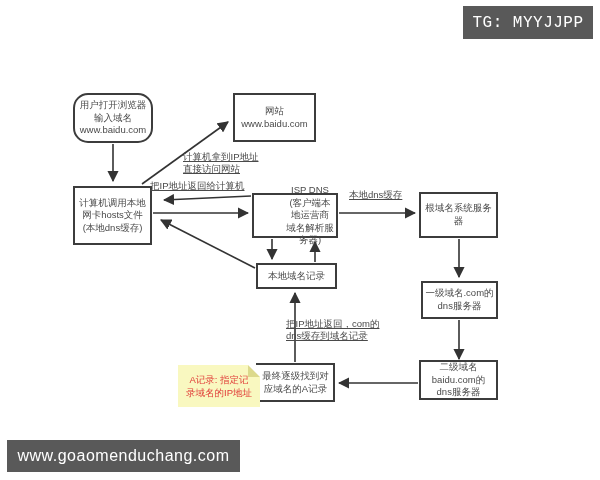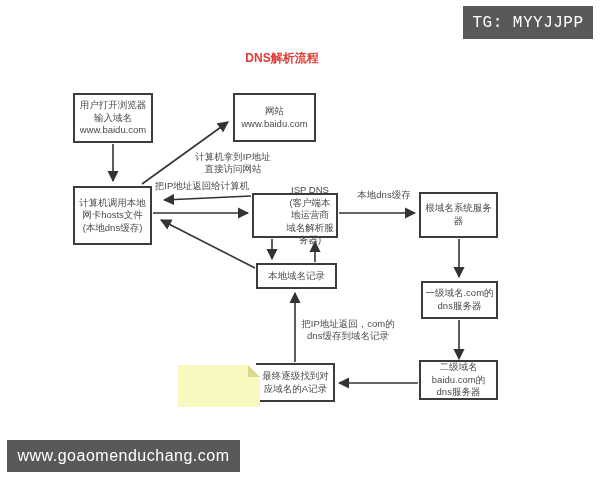--- a/index.html
+++ b/index.html
@@ -5,35 +5,35 @@
   html,body{margin:0;padding:0;background:#ffffff;}
   body{width:600px;height:480px;position:relative;overflow:hidden;
        font-family:"Liberation Sans","DejaVu Sans",sans-serif;}
   .stage{position:absolute;left:0;top:0;width:600px;height:480px;background:#fff;}
   svg.wires{position:absolute;left:0;top:0;width:600px;height:480px;z-index:1;}
   .box{position:absolute;z-index:2;border:2px solid #3c3c3c;background:#fff;
        display:flex;align-items:center;justify-content:center;text-align:center;
        font-size:9.5px;line-height:1.32;color:#4a4a4a;white-space:pre-line;
        box-sizing:border-box;padding:2px;}
   .edge-label{position:absolute;z-index:2;font-size:9.5px;line-height:1.3;color:#4a4a4a;
-       text-align:center;white-space:pre-line;}
+       text-align:left;white-space:pre-line;text-decoration:underline;}
   .title{position:absolute;z-index:2;left:230px;top:50px;width:104px;text-align:center;
        font-size:12px;font-weight:bold;color:#e03a36;}
   .badge{position:absolute;z-index:3;background:#595959;color:#fff;
        display:flex;align-items:center;justify-content:center;letter-spacing:.5px;}
   .badge.top{left:463px;top:6px;width:130px;height:33px;font-size:16px;font-family:Liberation Mono, monospace;}
   .badge.bottom{left:7px;top:440px;width:233px;height:32px;font-size:16px;}
   .note{position:absolute;z-index:2;left:178px;top:365px;width:82px;height:42px;
        background:#f9f8c0;color:#e03a36;font-size:9.5px;line-height:1.4;
        display:flex;align-items:center;justify-content:center;text-align:center;
        white-space:pre-line;box-sizing:border-box;}
   .note .fold{position:absolute;top:0;right:0;width:0;height:0;border-style:solid;
        border-width:0 12px 12px 0;border-color:transparent #ffffff #dcd98c transparent;}
   
-  .b-user{left:73px;top:93px;width:80px;height:50px;}
+  .b-user{left:73px;top:93px;width:80px;height:50px;border-radius:15px;}
   .b-website{left:233px;top:93px;width:83px;height:49px;}
   .b-hosts{left:73px;top:186px;width:79px;height:59px;}
   .b-isp{left:252px;top:193px;width:86px;height:45px;padding-left:32px;}
   .b-root{left:419px;top:192px;width:79px;height:46px;}
   .b-local{left:256px;top:263px;width:81px;height:26px;}
   .b-tld{left:421px;top:281px;width:77px;height:38px;}
   .b-second{left:419px;top:360px;width:79px;height:40px;}
   .b-final{left:256px;top:363px;width:79px;height:39px;}
   .l-direct{left:183px;top:151px;width:100px;}
   .l-return{left:150px;top:180px;width:104px;}
@@ -60,21 +60,20 @@
       <line x1="339" y1="213" x2="415" y2="213" marker-end="url(#arr)"></line>
       <line x1="272" y1="239" x2="272" y2="259" marker-end="url(#arr)"></line>
       <line x1="315" y1="262" x2="315" y2="242" marker-end="url(#arr)"></line>
       <line x1="459" y1="239" x2="459" y2="277" marker-end="url(#arr)"></line>
       <line x1="459" y1="320" x2="459" y2="359" marker-end="url(#arr)"></line>
       <line x1="418" y1="383" x2="339" y2="383" marker-end="url(#arr)"></line>
       <line x1="295" y1="362" x2="295" y2="293" marker-end="url(#arr)"></line>
     </g>
   </svg>
 
-  <div class="title">DNS解析流程</div>
 
   <div class="badge top">TG: MYYJJPP</div>
   <div class="badge bottom">www.goaomenduchang.com</div>
 
   <div class="box b-user">用户打开浏览器
 输入域名
 www.baidu.com</div>
   <div class="box b-website">网站
 www.baidu.com</div>
   <div class="box b-hosts">计算机调用本地
@@ -88,20 +87,22 @@
   <div class="box b-local">本地域名记录</div>
   <div class="box b-tld">一级域名.com的
 dns服务器</div>
   <div class="box b-second">二级域名
 baidu.com的
 dns服务器</div>
   <div class="box b-final">最终逐级找到对
 应域名的A记录</div>
 
   <div class="note">
+    <span>A记录: 指定记
+录域名的IP地址</span>
     <span class="fold"></span>
   </div>
 
   <div class="edge-label l-direct">计算机拿到IP地址
 直接访问网站</div>
   <div class="edge-label l-return">把IP地址返回给计算机</div>
   <div class="edge-label l-nocont">本地dns缓存</div>
   <div class="edge-label l-cache">把IP地址返回，com的
 dns缓存到域名记录</div>
 

